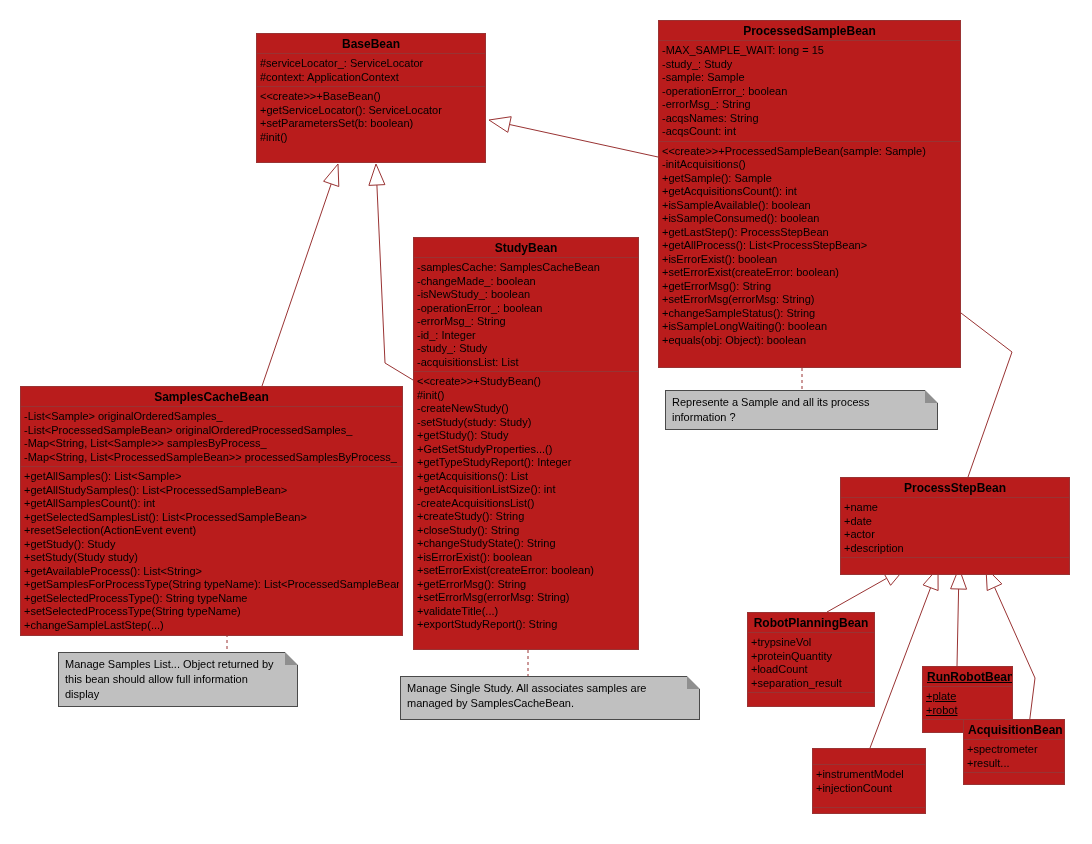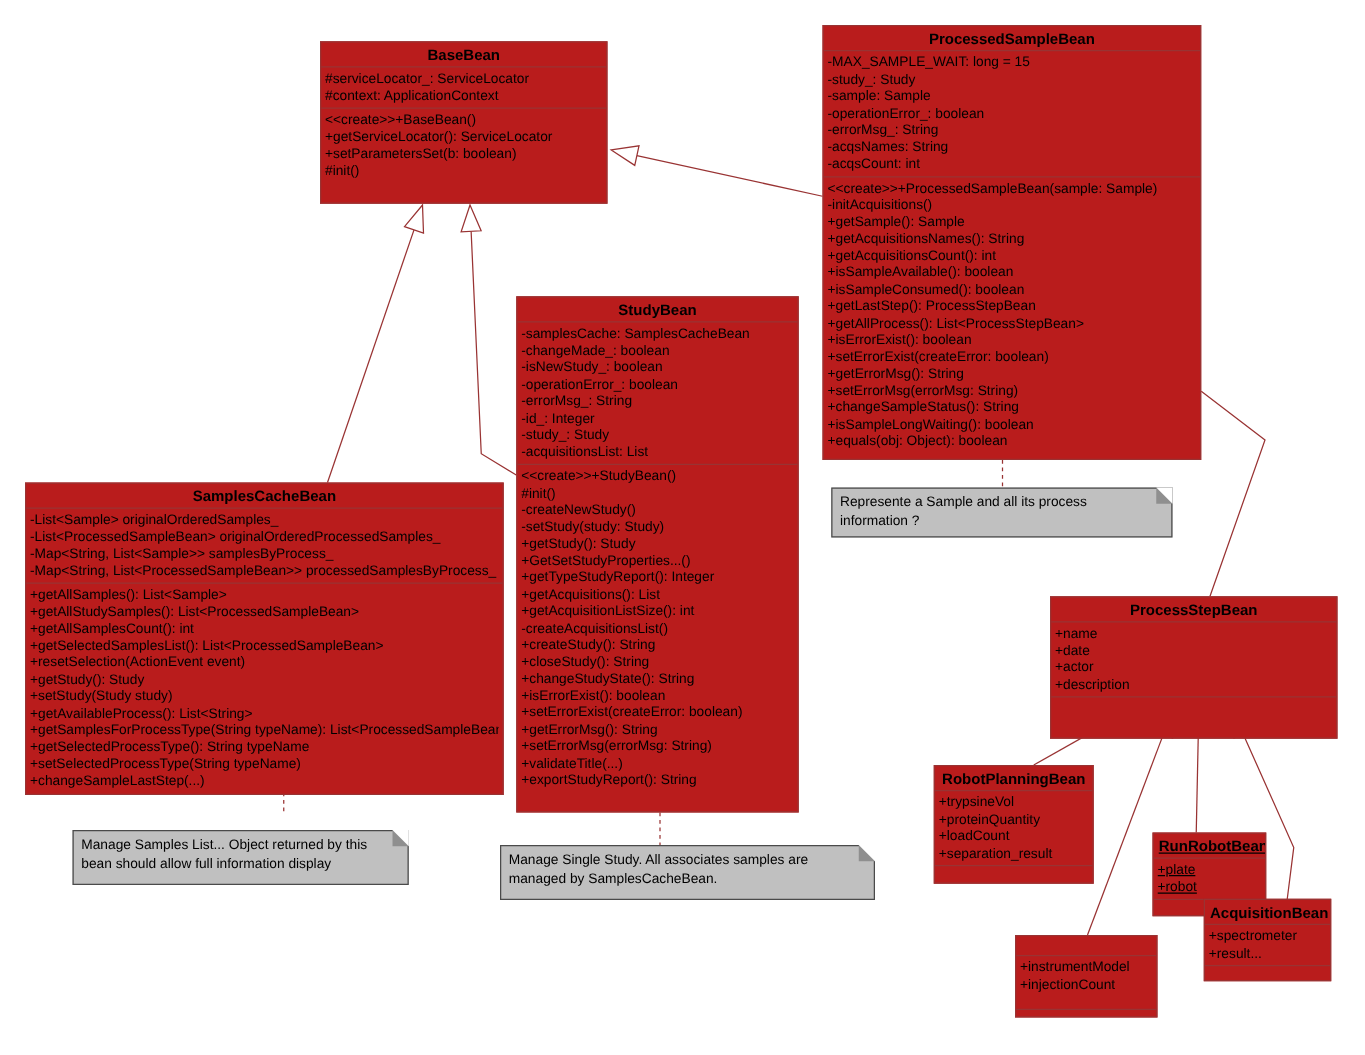--- a/index.html
+++ b/index.html
@@ -31,29 +31,29 @@
     position:absolute; top:-1px; right:-1px; width:0; height:0;
     border-style:solid; border-width:0 13px 13px 0;
     border-color:transparent #ffffff #8f8f8f transparent;
   }
 
   
   #c-base            { left:256px; top:33px;  width:230px; height:130px; }
   #c-processedsample { left:658px; top:20px;  width:303px; height:348px; }
   #c-study           { left:413px; top:237px; width:226px; height:413px; }
   #c-samplescache    { left:20px;  top:386px; width:383px; height:250px; }
-  #c-processstep     { left:840px; top:477px; width:230px; height:114px;  }
+  #c-processstep     { left:840px; top:477px; width:230px; height:98px;  }
   #c-robotplanning   { left:747px; top:612px; width:128px; height:95px;  }
   #c-runrobot        { left:922px; top:666px; width:91px;  height:67px;text-decoration:underline;  }
   #c-massplanning    { left:812px; top:748px; width:114px; height:66px;gap:10px;  }
   #c-acquisition     { left:963px; top:719px; width:102px; height:66px;  }
 
   
   #n-processedsample { left:665px; top:390px; width:273px; min-height:33px; }
-  #n-samplescache    { left:58px;  top:652px; width:269px; min-height:44px;margin-top:12px; }
+  #n-samplescache    { left:58px;  top:652px; width:240px; min-height:44px; }
   #n-study           { left:400px; top:676px; width:300px; min-height:44px; }
 </style>
 </head>
 <body>
 
 <div id="canvas">
 
   <svg id="edges" width="1092" height="844" viewBox="0 0 1092 844">
 
     <g>
@@ -122,21 +122,20 @@
         <div class="member">-sample: Sample</div>
         <div class="member">-operationError_: boolean</div>
         <div class="member">-errorMsg_: String</div>
         <div class="member">-acqsNames: String</div>
         <div class="member">-acqsCount: int</div>
       </div>
     <div class="uml-methods">
         <div class="member">&lt;&lt;create&gt;&gt;+ProcessedSampleBean(sample: Sample)</div>
         <div class="member">-initAcquisitions()</div>
         <div class="member">+getSample(): Sample</div>
-        <div class="member">+getAcquisitionsNames(): String</div>
         <div class="member">+getAcquisitionsCount(): int</div>
         <div class="member">+isSampleAvailable(): boolean</div>
         <div class="member">+isSampleConsumed(): boolean</div>
         <div class="member">+getLastStep(): ProcessStepBean</div>
         <div class="member">+getAllProcess(): List&lt;ProcessStepBean&gt;</div>
         <div class="member">+isErrorExist(): boolean</div>
         <div class="member">+setErrorExist(createError: boolean)</div>
         <div class="member">+getErrorMsg(): String</div>
         <div class="member">+setErrorMsg(errorMsg: String)</div>
         <div class="member">+changeSampleStatus(): String</div>

